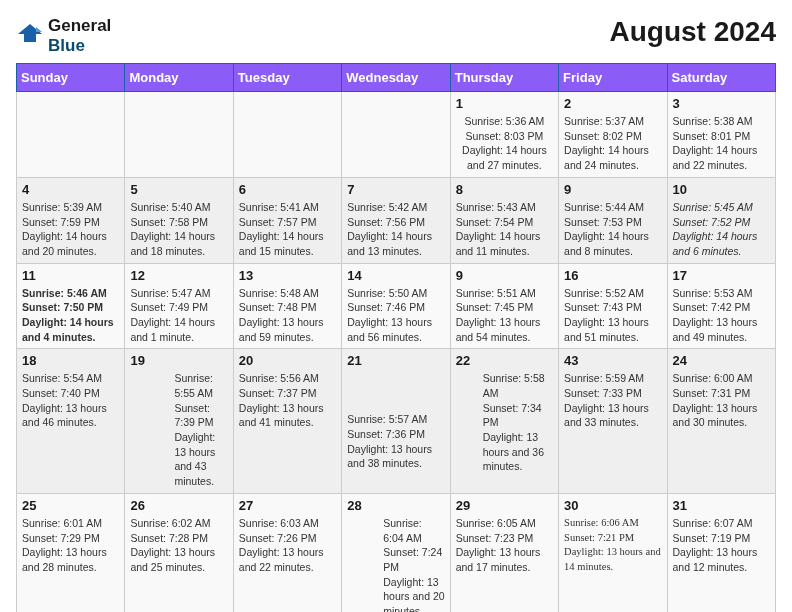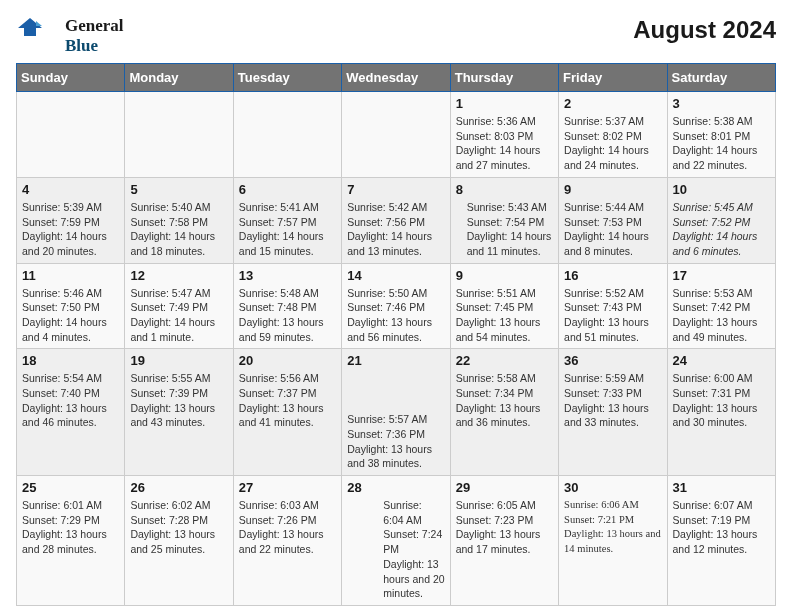--- a/index.html
+++ b/index.html
@@ -11,46 +11,46 @@
       padding: 16px;
     }
     .header-area {
       display: flex;
       justify-content: space-between;
       align-items: flex-start;
       margin-bottom: 8px;
     }
     .logo {
       display: flex;
-      gap: 21px;
-      font-family: Liberation Serif, serif;
+      align-items: center;
+      gap: 4px;
     }
     .logo-bird {
       width: 28px;
       height: 28px;
     }
     .title-area {
       text-align: right;
     }
     .calendar-title {
-      font-size: 24px;
+      font-size: 28px;
       font-weight: bold;
       color: #1a1a1a;
     }
     .calendar-subtitle {
       font-size: 15px;
       color: #444;
     }
     table {
       width: 100%;
       border-collapse: collapse;
       font-size: 11px;
     }
     thead tr th {
-      background-color: #737373;
+      background-color: #8b5cf6;
       color: #fff;
       padding: 6px 4px;
       text-align: left;
       font-size: 13px;
       font-weight: bold;
       border: 1px solid #1a5fa8;
     }
     tbody tr td {
       border: 1px solid #ccc;
       padding: 4px 5px;
@@ -111,21 +111,21 @@
       </tr>
   </thead>
   <tbody>
   <tr>
         <td class="empty"></td>
         <td class="empty"></td>
         <td class="empty"></td>
         <td class="empty"></td>
         <td>
           <div class="day-number">1</div>
-          <div class="day-info" style="white-space: pre-line;">Sunrise: 5:36 AM
+          <div class="day-info" style="white-space: pre-line; text-align: center;">Sunrise: 5:36 AM
 Sunset: 8:03 PM
 Daylight: 14 hours and 27 minutes.</div>
         </td>
         <td>
           <div class="day-number">2</div>
           <div class="day-info" style="white-space: pre-line;">Sunrise: 5:37 AM
 Sunset: 8:02 PM
 Daylight: 14 hours and 24 minutes.</div>
         </td>
         <td>
@@ -155,41 +155,41 @@
 Daylight: 14 hours and 15 minutes.</div>
         </td>
         <td>
           <div class="day-number">7</div>
           <div class="day-info" style="white-space: pre-line;">Sunrise: 5:42 AM
 Sunset: 7:56 PM
 Daylight: 14 hours and 13 minutes.</div>
         </td>
         <td>
           <div class="day-number">8</div>
-          <div class="day-info" style="white-space: pre-line; margin-left: 11px;">Sunrise: 5:43 AM
+          <div class="day-info" style="white-space: pre-line;">Sunrise: 5:43 AM
 Sunset: 7:54 PM
 Daylight: 14 hours and 11 minutes.</div>
         </td>
         <td>
           <div class="day-number">9</div>
           <div class="day-info" style="white-space: pre-line;">Sunrise: 5:44 AM
 Sunset: 7:53 PM
 Daylight: 14 hours and 8 minutes.</div>
         </td>
         <td>
           <div class="day-number">10</div>
           <div class="day-info" style="white-space: pre-line; font-style: italic;">Sunrise: 5:45 AM
 Sunset: 7:52 PM
 Daylight: 14 hours and 6 minutes.</div>
         </td>
       </tr>
       <tr>
         <td>
           <div class="day-number">11</div>
-          <div class="day-info" style="white-space: pre-line;">Sunrise: 5:46 AM
+          <div class="day-info" style="white-space: pre-line; font-weight: bold;">Sunrise: 5:46 AM
 Sunset: 7:50 PM
 Daylight: 14 hours and 4 minutes.</div>
         </td>
         <td>
           <div class="day-number">12</div>
           <div class="day-info" style="white-space: pre-line;">Sunrise: 5:47 AM
 Sunset: 7:49 PM
 Daylight: 14 hours and 1 minute.</div>
         </td>
         <td>
@@ -225,44 +225,44 @@
       </tr>
       <tr>
         <td>
           <div class="day-number">18</div>
           <div class="day-info" style="white-space: pre-line;">Sunrise: 5:54 AM
 Sunset: 7:40 PM
 Daylight: 13 hours and 46 minutes.</div>
         </td>
         <td>
           <div class="day-number">19</div>
-          <div class="day-info" style="white-space: pre-line;">Sunrise: 5:55 AM
+          <div class="day-info" style="white-space: pre-line; margin-left: 44px;">Sunrise: 5:55 AM
 Sunset: 7:39 PM
 Daylight: 13 hours and 43 minutes.</div>
         </td>
         <td>
           <div class="day-number">20</div>
           <div class="day-info" style="white-space: pre-line;">Sunrise: 5:56 AM
 Sunset: 7:37 PM
 Daylight: 13 hours and 41 minutes.</div>
         </td>
         <td>
           <div class="day-number">21</div>
           <div class="day-info" style="white-space: pre-line; margin-top: 44px;">Sunrise: 5:57 AM
 Sunset: 7:36 PM
 Daylight: 13 hours and 38 minutes.</div>
         </td>
         <td>
           <div class="day-number">22</div>
-          <div class="day-info" style="white-space: pre-line;">Sunrise: 5:58 AM
+          <div class="day-info" style="white-space: pre-line; margin-left: 27px;">Sunrise: 5:58 AM
 Sunset: 7:34 PM
 Daylight: 13 hours and 36 minutes.</div>
         </td>
         <td>
-          <div class="day-number">36</div>
+          <div class="day-number">43</div>
           <div class="day-info" style="white-space: pre-line;">Sunrise: 5:59 AM
 Sunset: 7:33 PM
 Daylight: 13 hours and 33 minutes.</div>
         </td>
         <td>
           <div class="day-number">24</div>
           <div class="day-info" style="white-space: pre-line;">Sunrise: 6:00 AM
 Sunset: 7:31 PM
 Daylight: 13 hours and 30 minutes.</div>
         </td>

